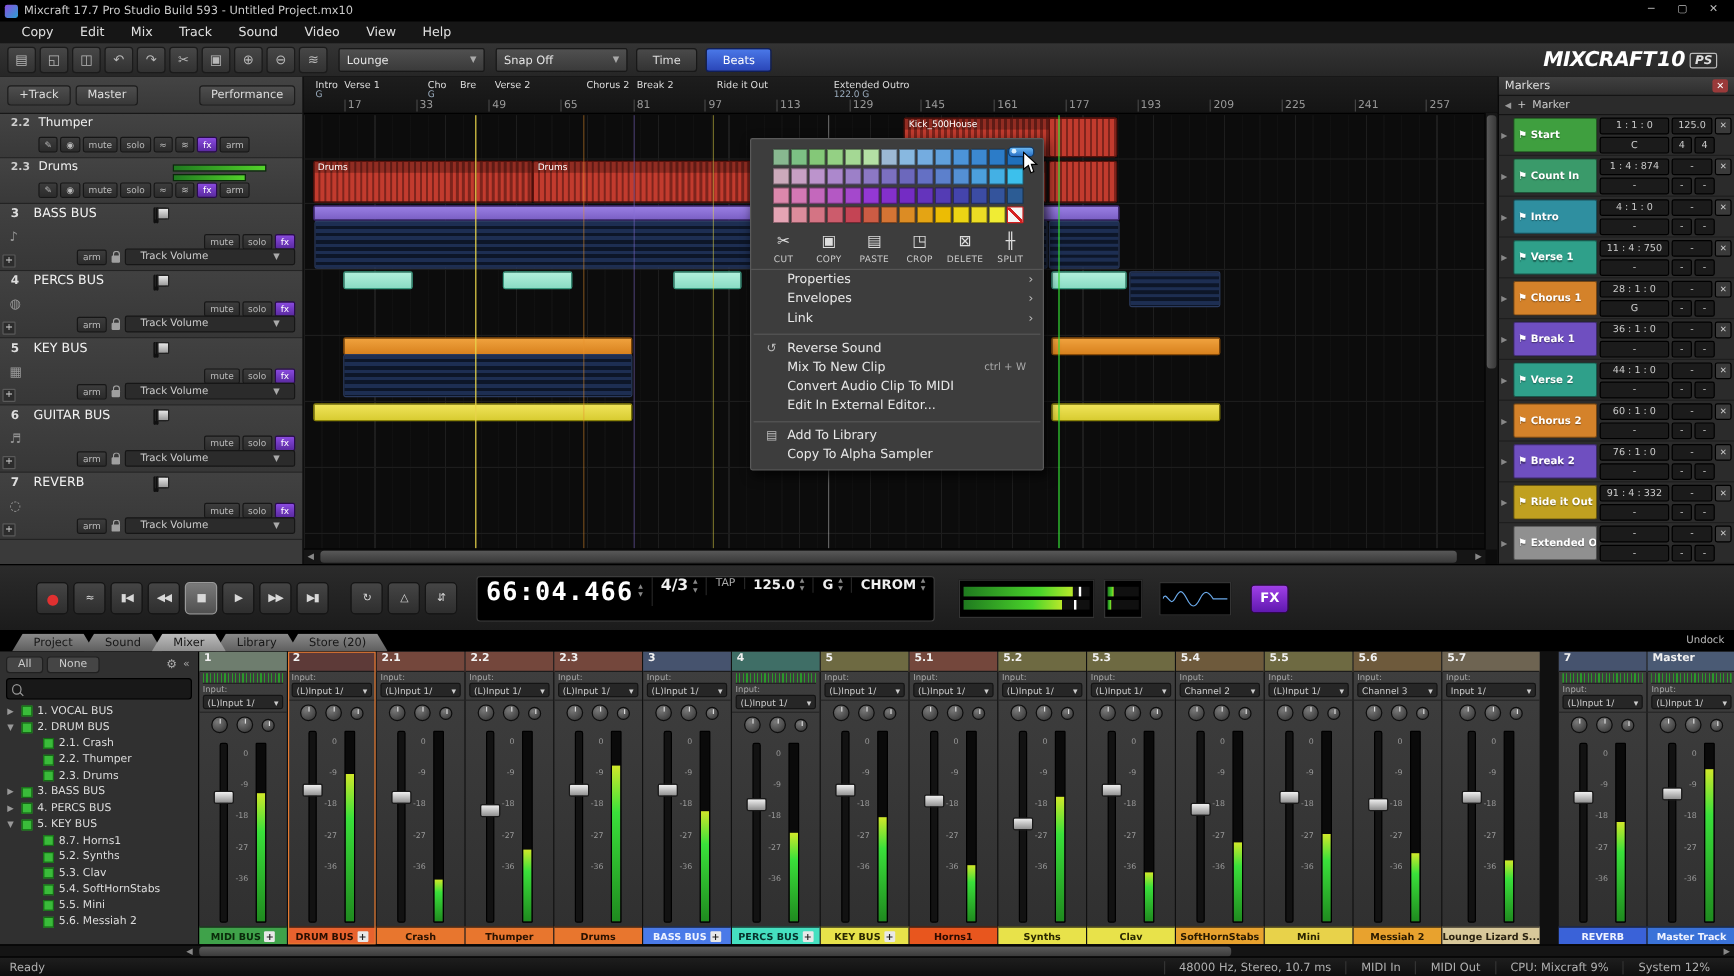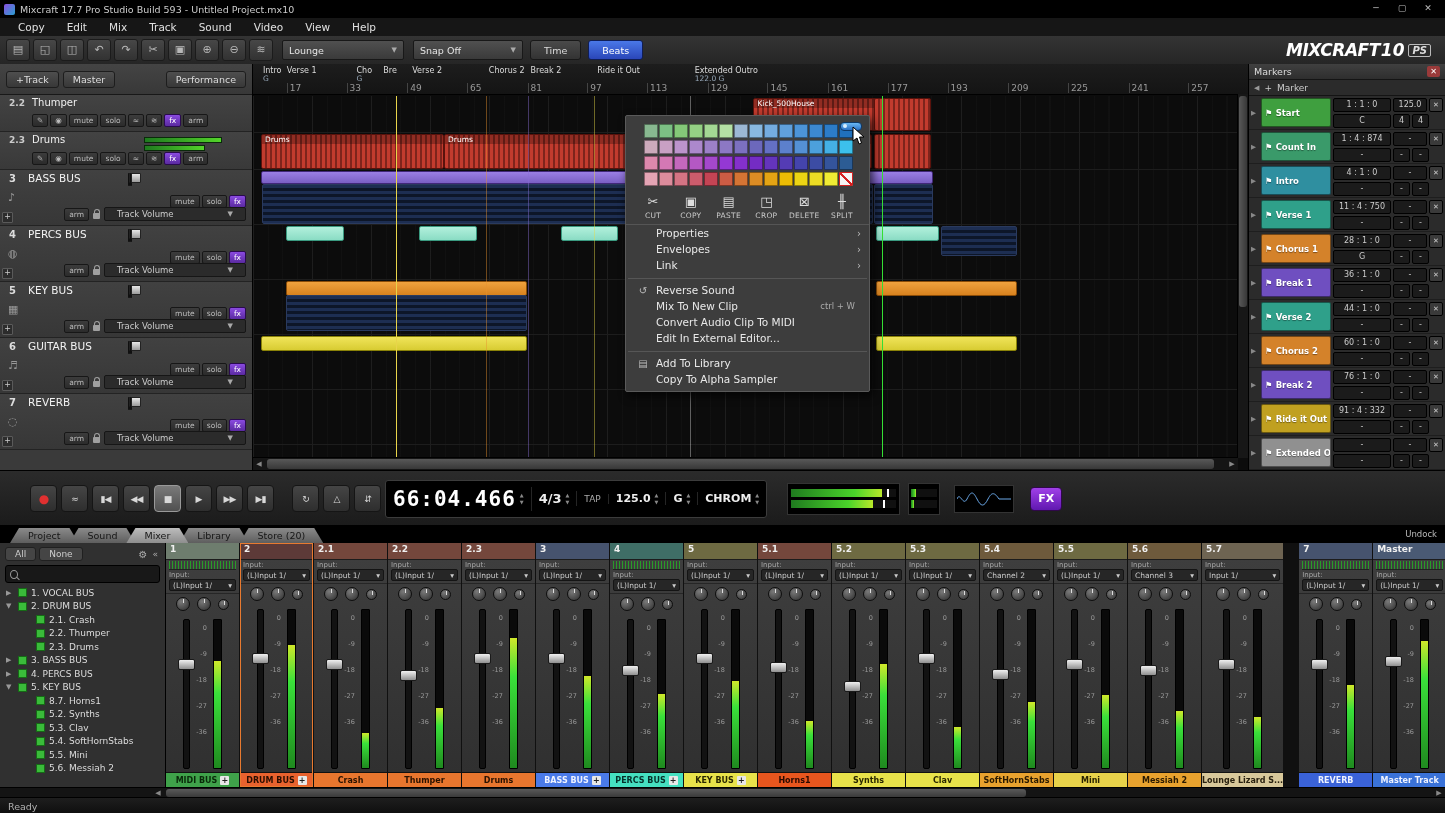--- a/index.html
+++ b/index.html
@@ -107,21 +107,21 @@
   .mk-x{width:12px;height:12px;background:#3a3a3a;border:1px solid #000;border-radius:2px;color:#ccc;font-size:7px;line-height:12px;text-align:center}
   .mk-sp{width:12px}
   
   .transport{top:470px;height:55px;background:linear-gradient(#2b2b2b,#1b1b1b);border-top:1px solid #000;border-bottom:1px solid #000;
     display:flex;align-items:center;padding-left:30px;gap:4px}
   .tr-btn{width:25px;height:25px;background:linear-gradient(#454545,#2e2e2e);border:1px solid #151515;border-radius:4px;color:#d8d8d8;
     font-size:9px;display:flex;align-items:center;justify-content:center;letter-spacing:-1px}
   .tr-btn.active{background:linear-gradient(#7a7a7a,#505050);border-color:#999}
   .tr-btn.rec{color:#e03030;font-size:12px}
   .tr-btn.gap{margin-left:14px}
-  .time-display{margin-left:0;display:flex;background:#000;border:1px solid #3c3c3c;border-radius:3px;height:36px;align-items:center}
+  .time-display{margin-left:12px;display:flex;background:#000;border:1px solid #3c3c3c;border-radius:3px;height:36px;align-items:flex-start}
   .seg{display:flex;align-items:center;padding:0 7px;border-right:1px solid #252525}
   .seg:last-child{border-right:none}
   .seg-main{font-family:"DejaVu Sans Mono","Liberation Mono",monospace;font-weight:bold;font-size:21px;color:#fff;letter-spacing:1px}
   .seg-mid{font-size:13px;font-weight:bold;color:#eee}
   .seg-tap{font-size:9px;color:#aaa}
   .seg-small{font-size:11px;font-weight:bold;color:#eee}
   .spin{display:flex;flex-direction:column;font-size:5px;color:#888;margin-left:4px;gap:1px}
   .meters{margin-left:16px;width:105px;height:26px;background:#000;border:1px solid #333;padding:2px 3px;display:flex;flex-direction:column;gap:3px;justify-content:center}
   .mbar{height:8px;background:#101010;position:relative}
   .mbar .fill{position:absolute;left:0;top:0;bottom:0;background:linear-gradient(90deg,#1f7a1f,#4ad42a 70%,#b8e82a)}
@@ -1500,20 +1500,28 @@
 </div>
 
 <div class="band mxscroll">
   <span class="scr-arrow" style="left:152px">◀</span>
   <span class="thumb"></span>
   <span class="scr-arrow" style="right:0">▶</span>
 </div>
 
 <div class="band statusbar">
   <span>Ready</span>
+  <span class="st-right">
+
+  <span class="st-seg">48000 Hz, Stereo, 10.7 ms</span>
+      <span class="st-seg">MIDI In</span>
+      <span class="st-seg">MIDI Out</span>
+      <span class="st-seg">CPU: Mixcraft 9%</span>
+      <span class="st-seg">System 12%</span>
+    </span>
 </div>
 
 <div class="ctx">
   <span class="ctx-pill"></span>
   <div class="ctx-palette">
 
   <span class="swatch" style="background: rgb(136, 184, 144);"></span>
       <span class="swatch" style="background: rgb(124, 192, 132);"></span>
       <span class="swatch" style="background: rgb(132, 200, 120);"></span>
       <span class="swatch" style="background: rgb(148, 208, 132);"></span>

